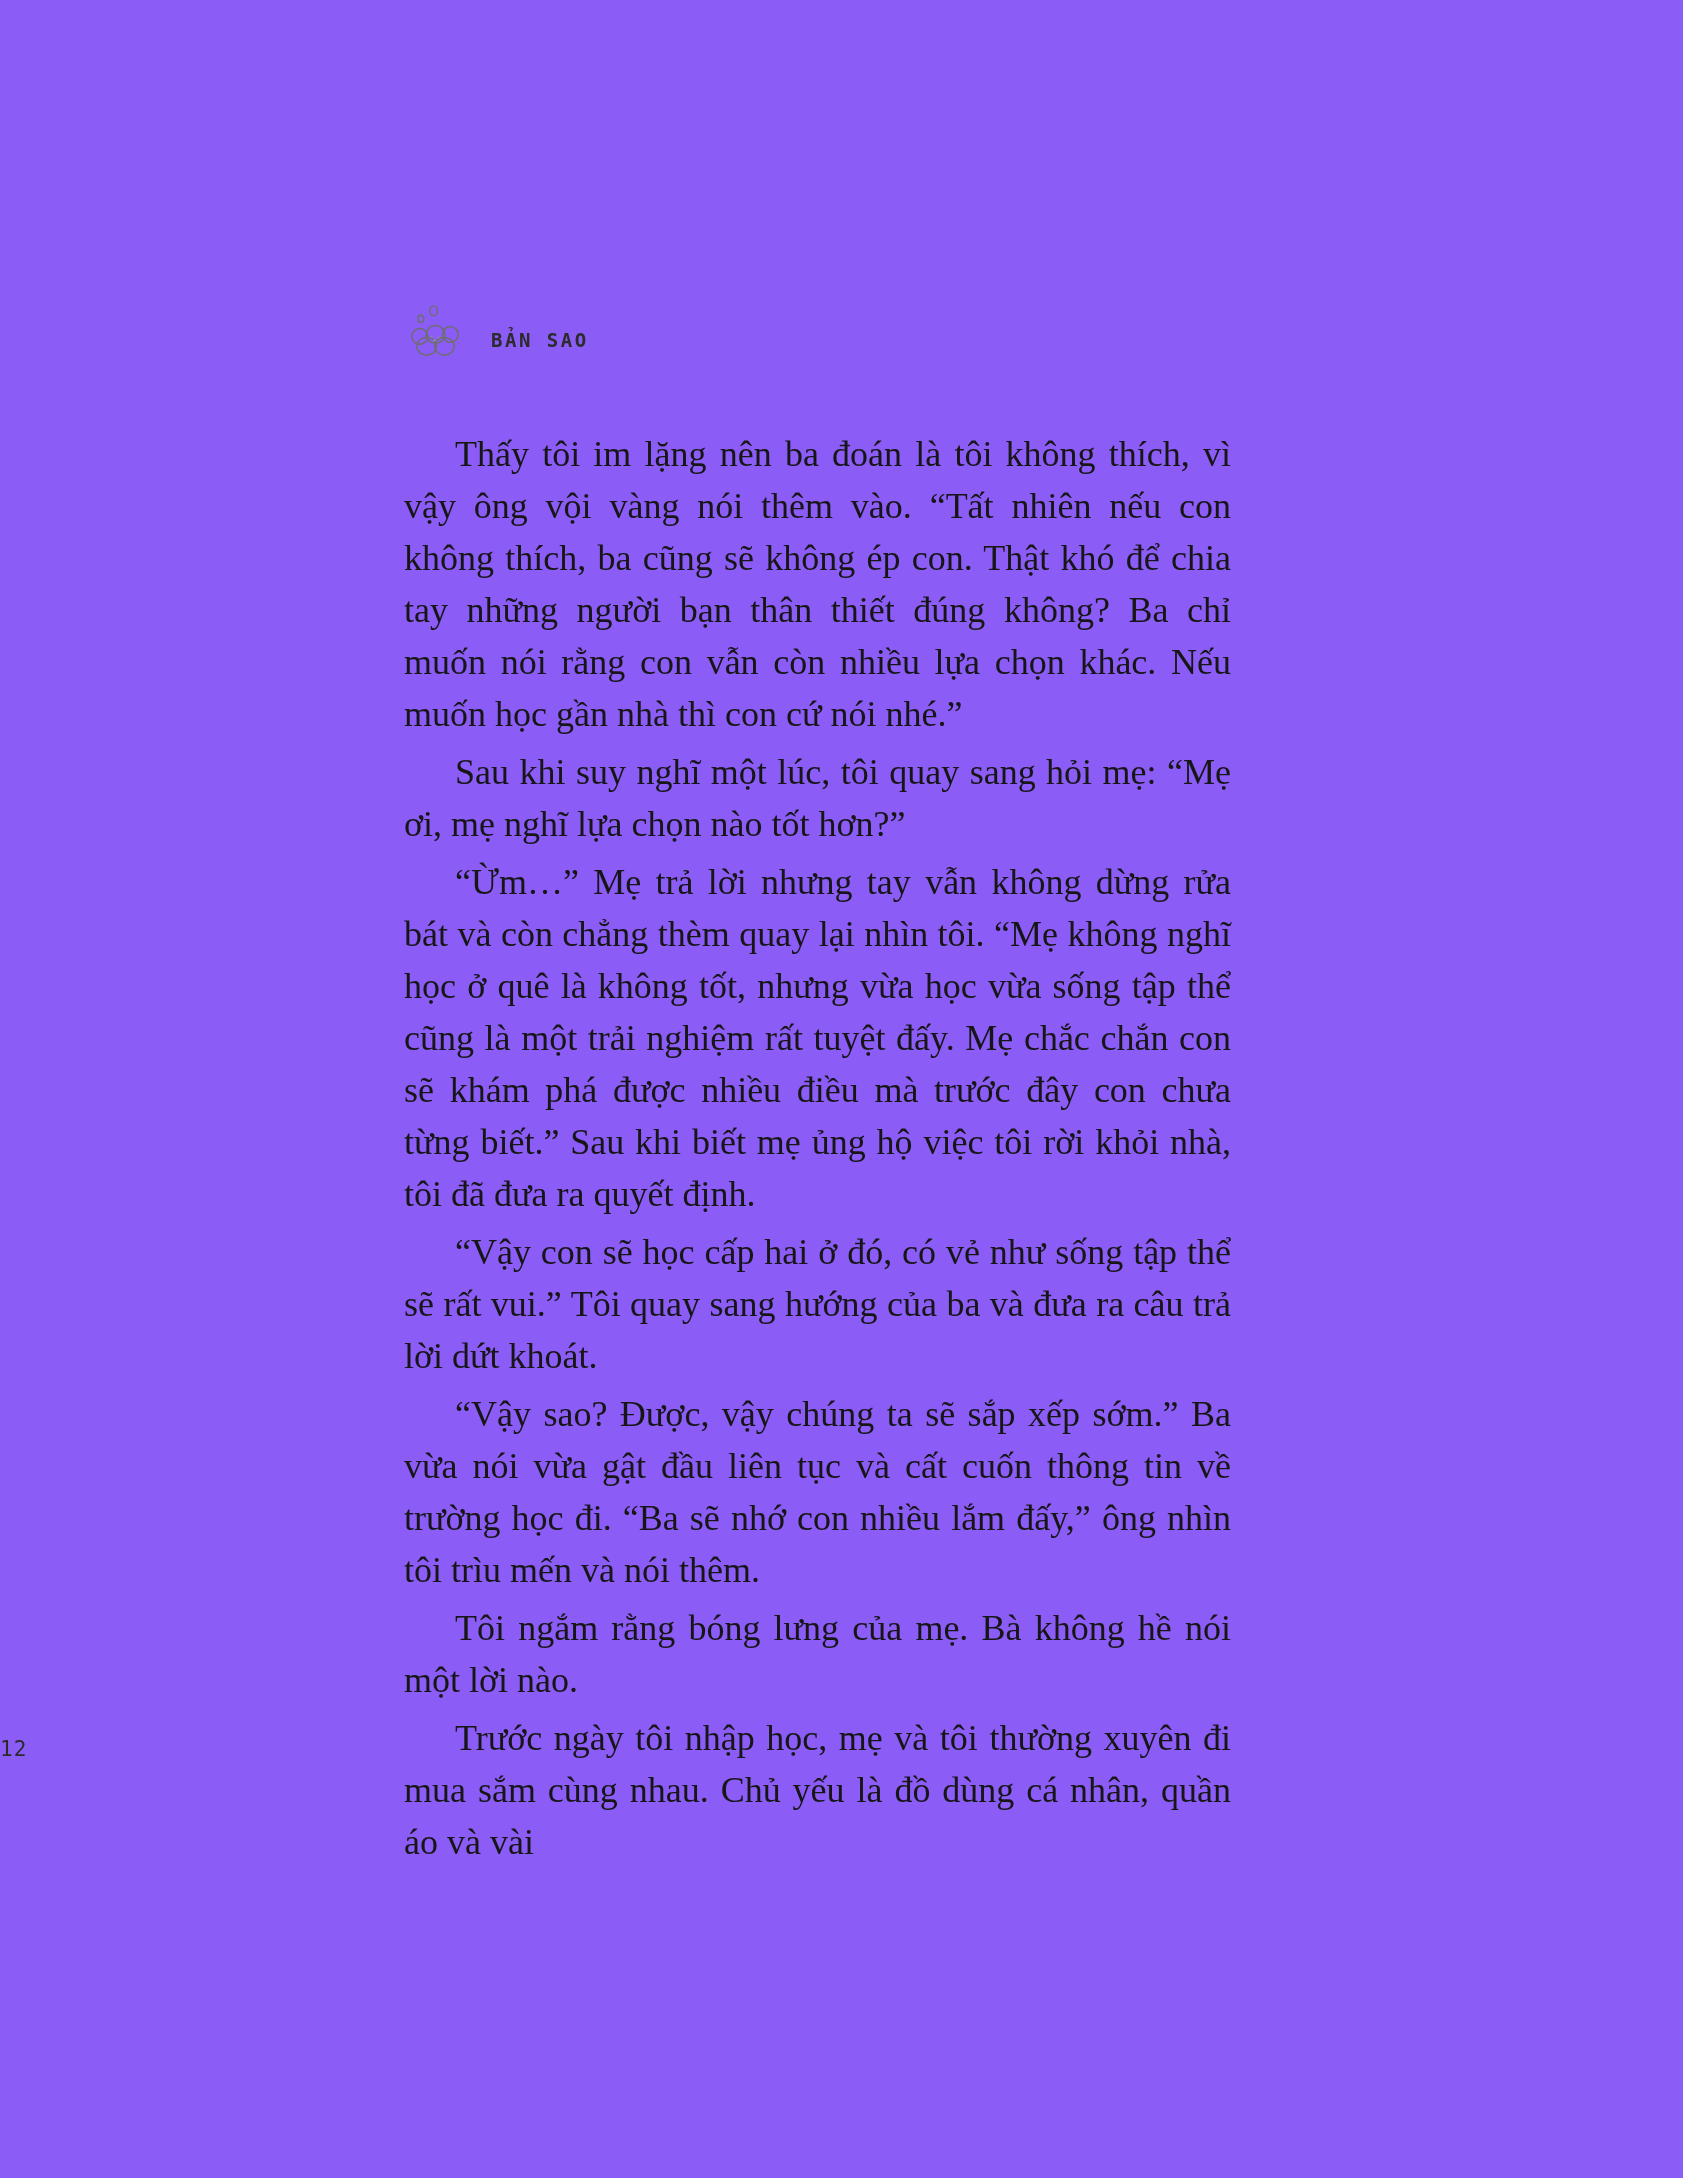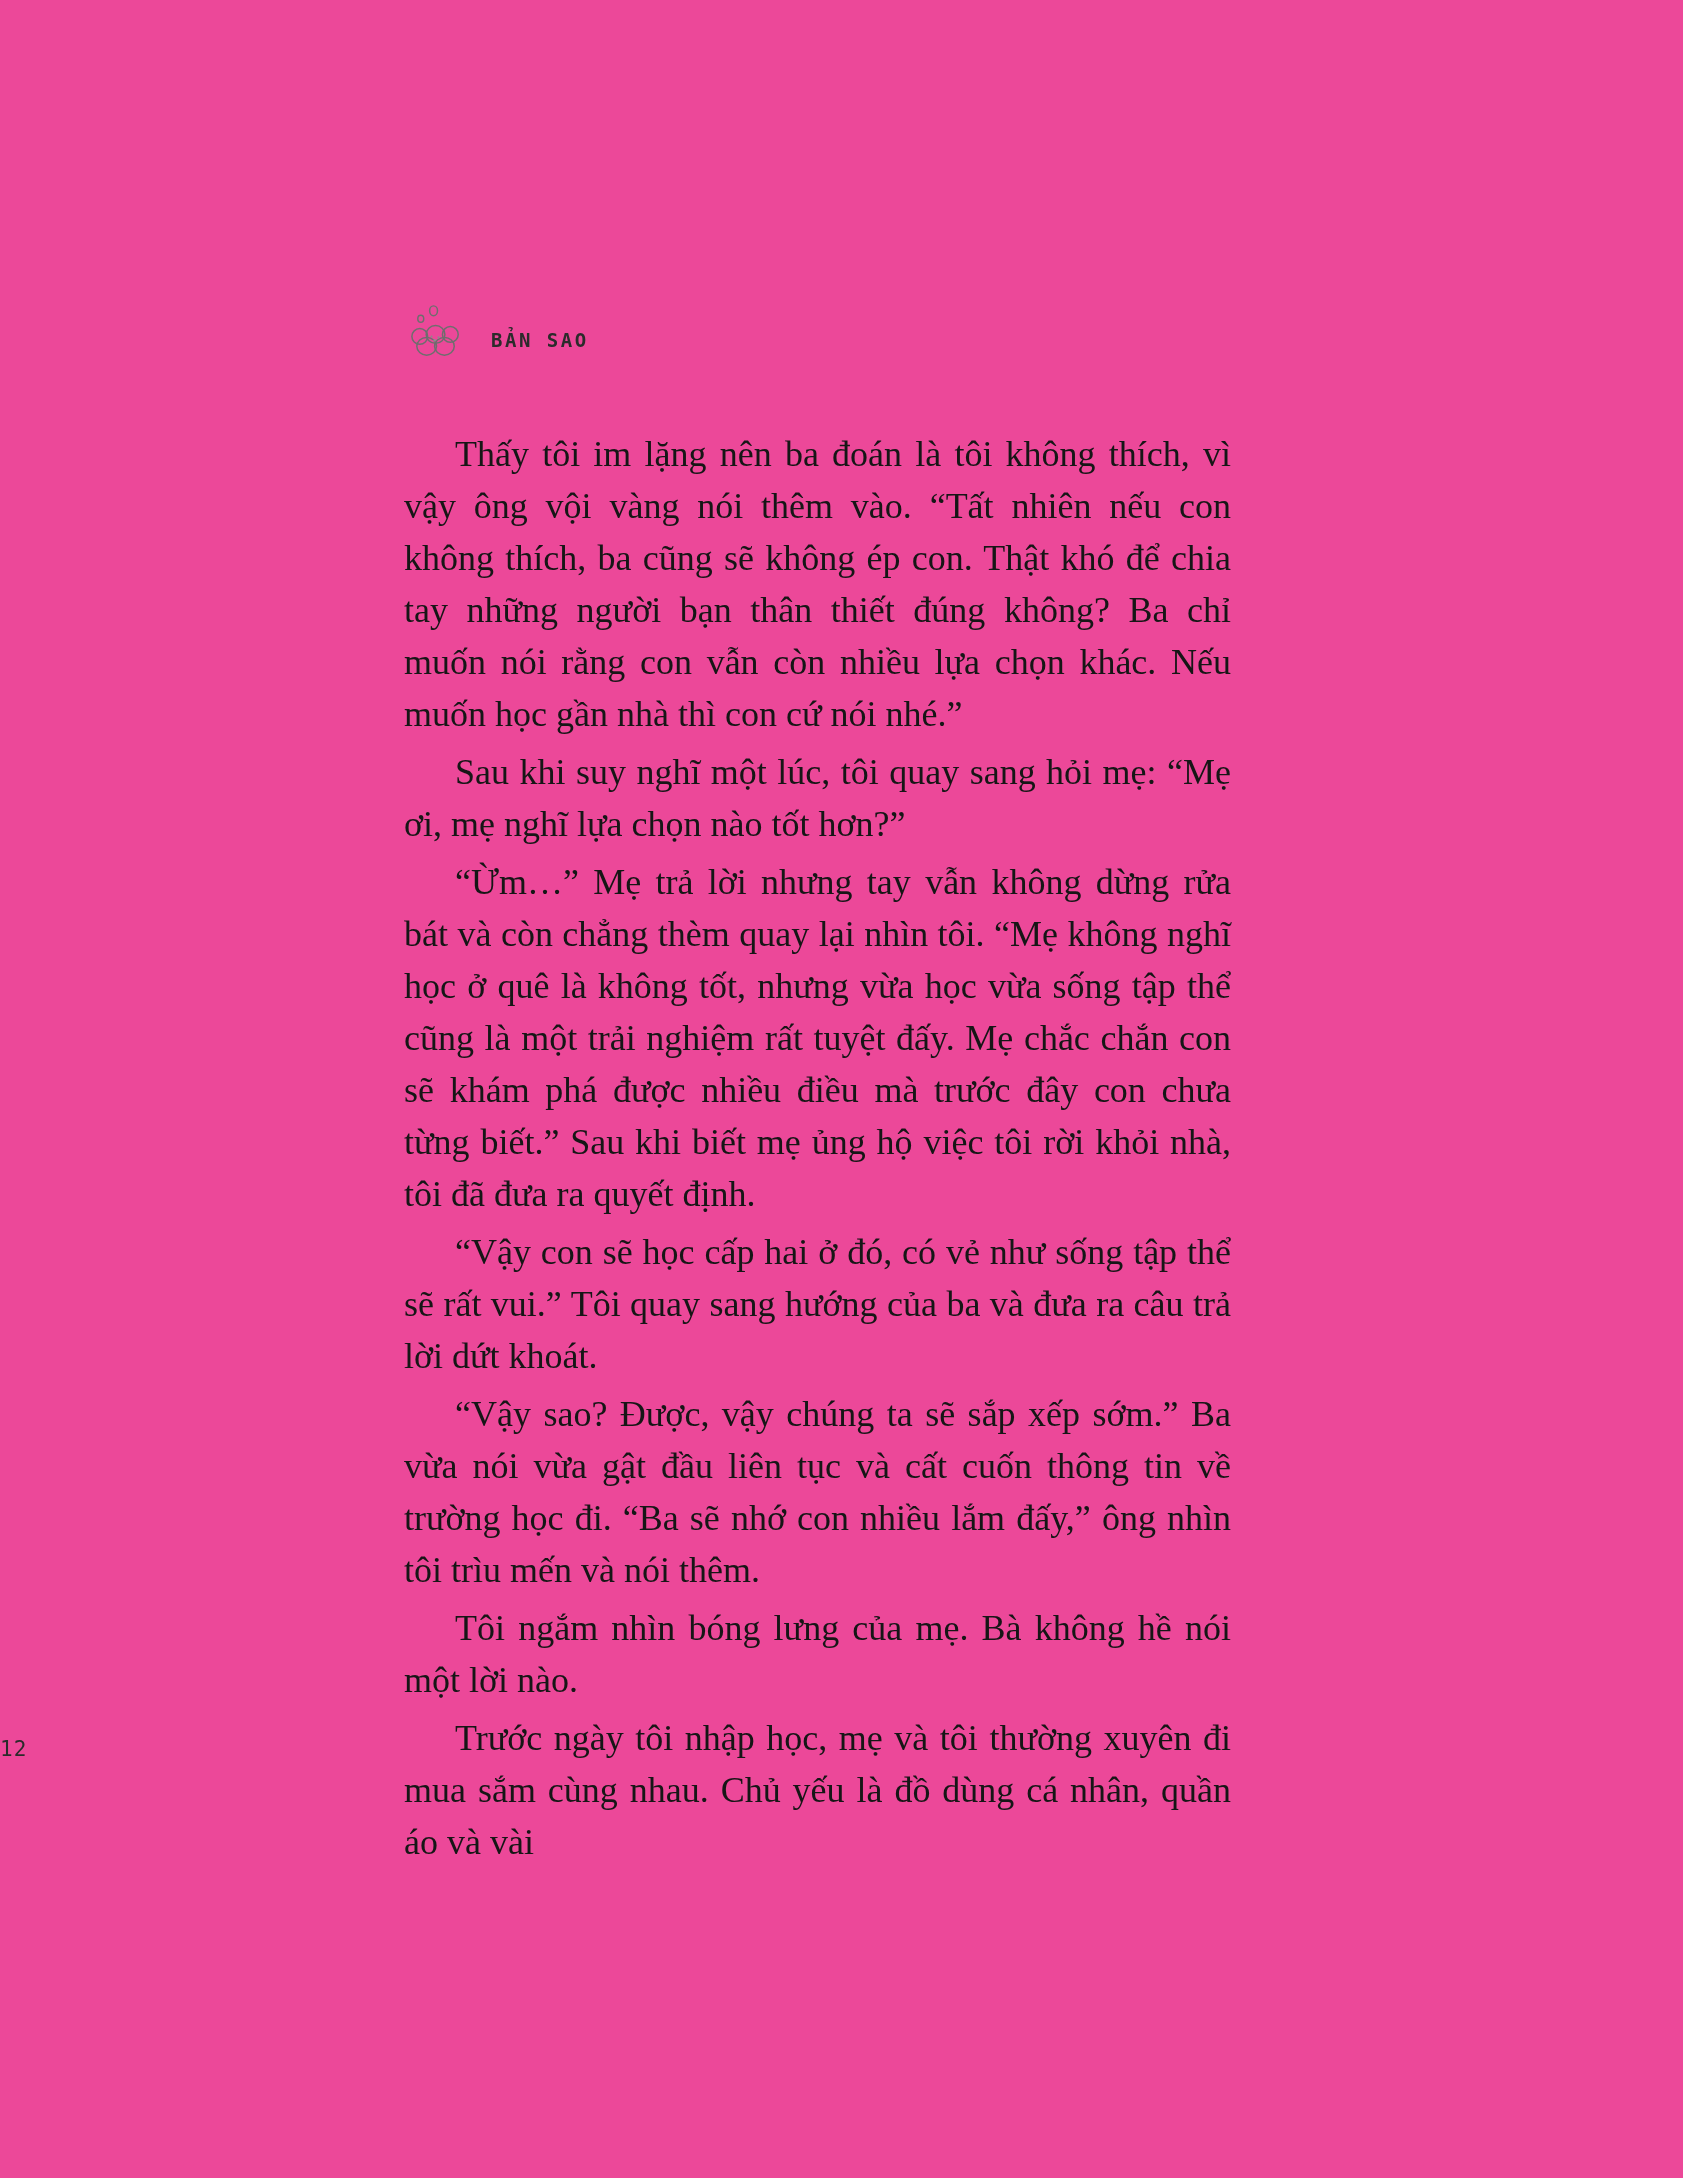--- a/index.html
+++ b/index.html
@@ -12,21 +12,21 @@
     height: 2178px;
     position: relative;
     font-family: "Liberation Serif", serif;
     color: #1a1a1a;
     overflow: hidden;
   }
 
   .page {
     position: absolute;
     inset: 0;
-    background: #ec4899;
+    background: #8b5cf6;
   }
 
   
   .running-head {
     position: absolute;
     left: 404px;
     top: 297px;
     display: flex;
     align-items: center;
     gap: 18px;
@@ -109,20 +109,20 @@
     </span>
     <span class="head-label">BẢN SAO</span>
   </div>
 
   <div class="textblock">
     <p>Thấy tôi im lặng nên ba đoán là tôi không thích, vì vậy ông vội vàng nói thêm vào. “Tất nhiên nếu con không thích, ba cũng sẽ không ép con. Thật khó để chia tay những người bạn thân thiết đúng không? Ba chỉ muốn nói rằng con vẫn còn nhiều lựa chọn khác. Nếu muốn học gần nhà thì con cứ nói nhé.”</p>
     <p>Sau khi suy nghĩ một lúc, tôi quay sang hỏi mẹ: “Mẹ ơi, mẹ nghĩ lựa chọn nào tốt hơn?”</p>
     <p>“Ừm…” Mẹ trả lời nhưng tay vẫn không dừng rửa bát và còn chẳng thèm quay lại nhìn tôi. “Mẹ không nghĩ học ở quê là không tốt, nhưng vừa học vừa sống tập thể cũng là một trải nghiệm rất tuyệt đấy. Mẹ chắc chắn con sẽ khám phá được nhiều điều mà trước đây con chưa từng biết.” Sau khi biết mẹ ủng hộ việc tôi rời khỏi nhà, tôi đã đưa ra quyết định.</p>
     <p>“Vậy con sẽ học cấp hai ở đó, có vẻ như sống tập thể sẽ rất vui.” Tôi quay sang hướng của ba và đưa ra câu trả lời dứt khoát.</p>
     <p>“Vậy sao? Được, vậy chúng ta sẽ sắp xếp sớm.” Ba vừa nói vừa gật đầu liên tục và cất cuốn thông tin về trường học đi. “Ba sẽ nhớ con nhiều lắm đấy,” ông nhìn tôi trìu mến và nói thêm.</p>
-    <p>Tôi ngắm nhìn bóng lưng của mẹ. Bà không hề nói một lời nào.</p>
+    <p>Tôi ngắm rằng bóng lưng của mẹ. Bà không hề nói một lời nào.</p>
     <p>Trước ngày tôi nhập học, mẹ và tôi thường xuyên đi mua sắm cùng nhau. Chủ yếu là đồ dùng cá nhân, quần áo và vài</p>
   </div>
 
   <div class="folio">12</div>
 
 </div>
 
 
 </body></html>

